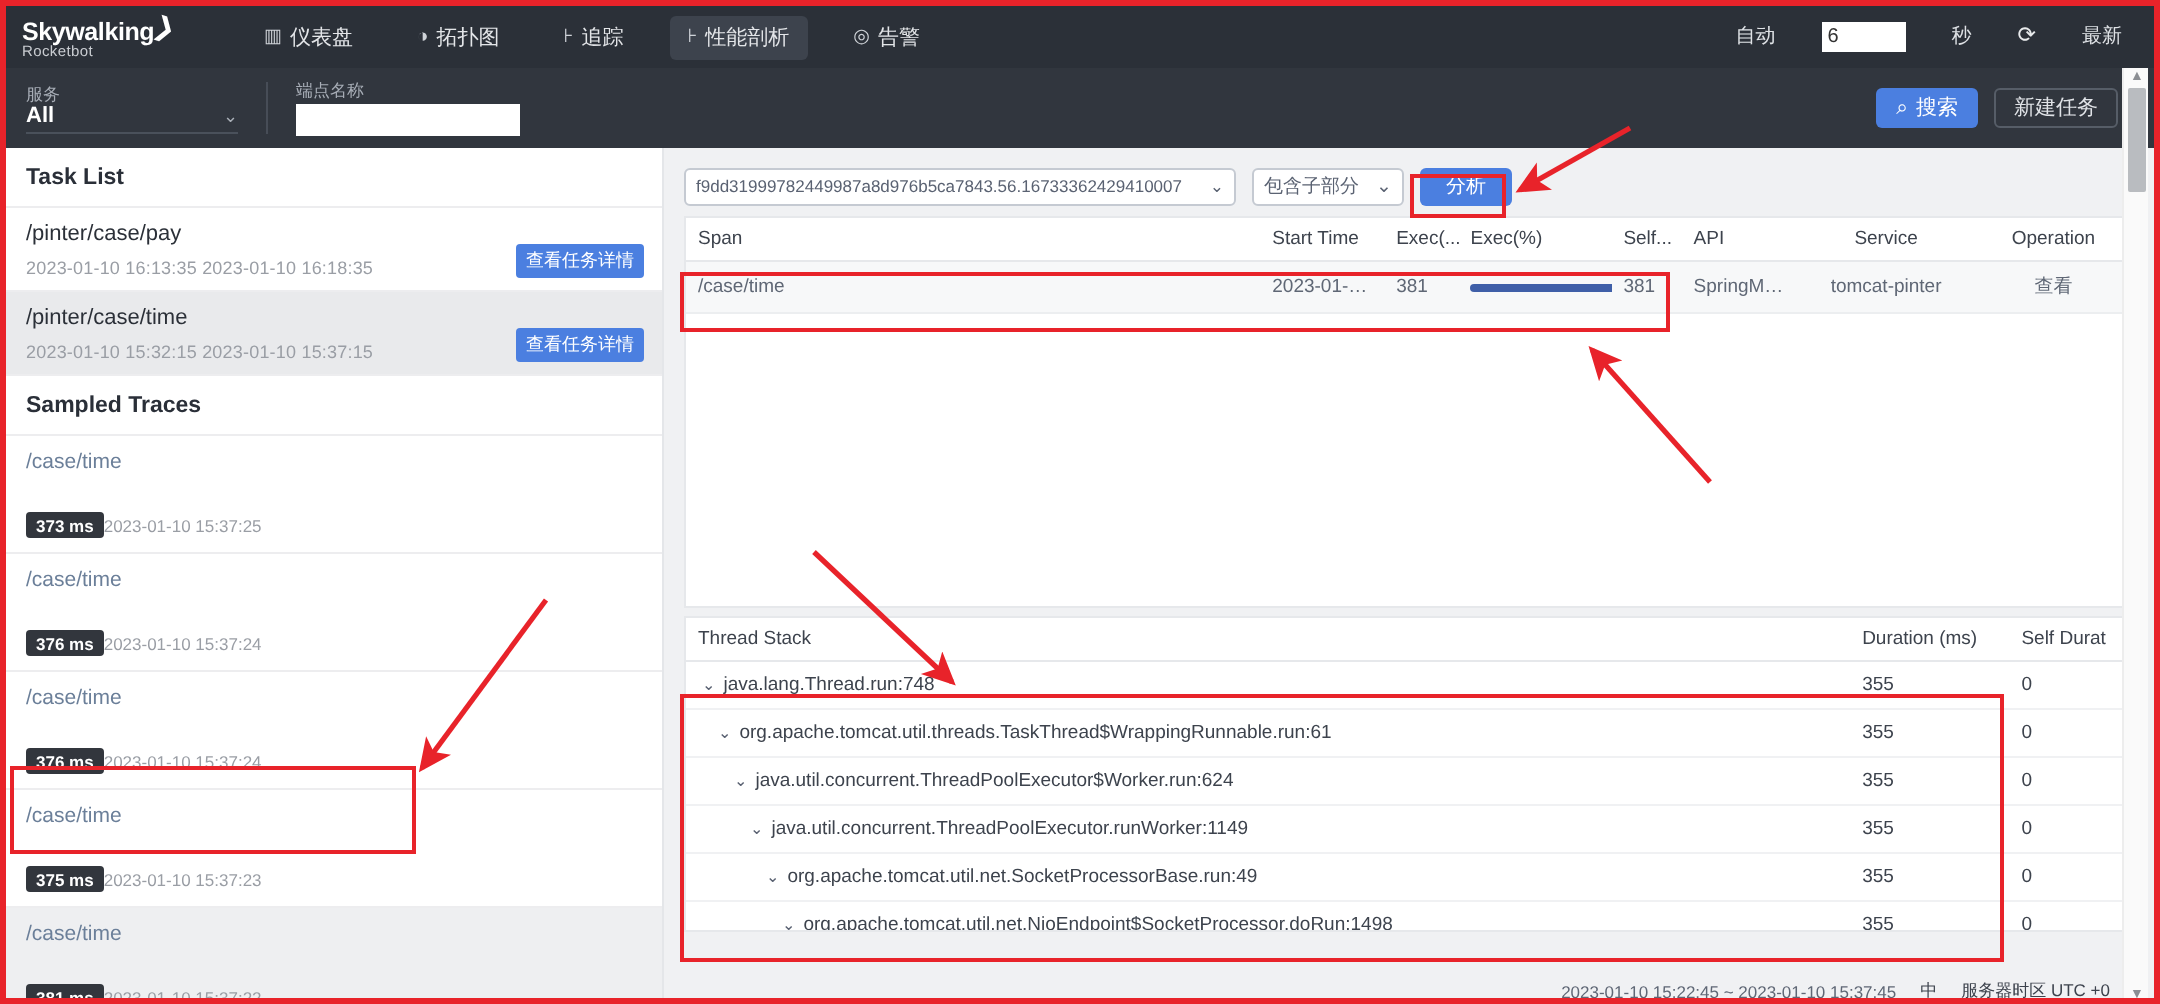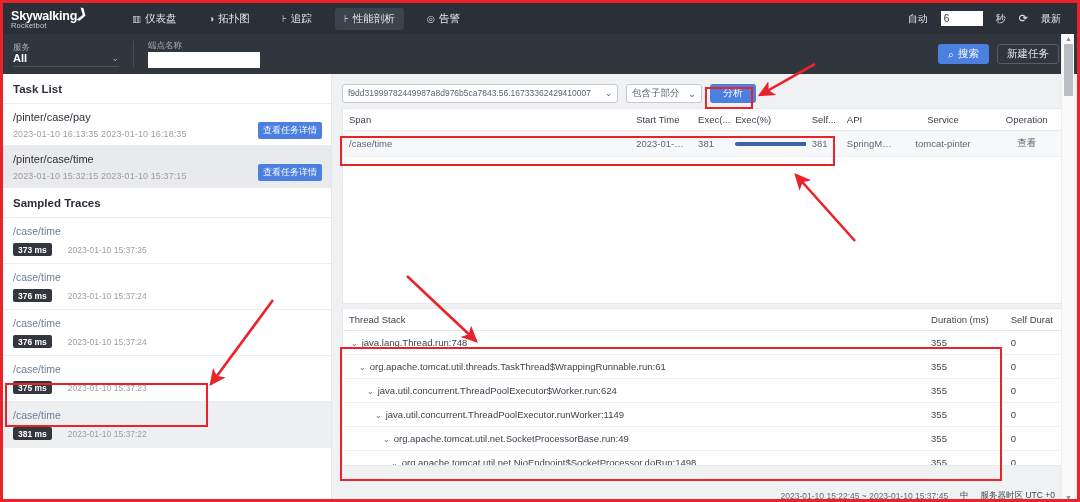--- a/index.html
+++ b/index.html
@@ -58,21 +58,21 @@
     height: 22px; padding: 0 9px;
     color: #e3e5e8; font-size: 10.5px;
     border-radius: 3px;
     white-space: nowrap;
     margin-right: 14px;
   }
   .navtab.active { background: #3d434d; }
   .navtab .ic { font-size: 9.5px; color: #cfd3d8; display:inline-block; }
   .nav-right {
     margin-left: auto;
-    display: flex; align-items: center; gap: 13px;
+    display: flex; align-items: flex-start; gap: 23px;
     color: #dfe2e6; font-size: 10px;
     padding-right: 8px;
   }
   .auto-input {
     width: 42px; height: 15px;
     background: #fff; border: none;
     font-size: 10px; color: #333;
     padding: 0 3px;
     font-family: inherit;
   }
@@ -155,21 +155,21 @@
     padding: 9px 10px 8px 10px;
     border-bottom: 1px solid #ededef;
     background: #fff;
   }
   .trace {
     padding: 7px 10px 7px 10px;
     border-bottom: 1px solid #ededef;
   }
   .trace.sel { background: #eeeff1; }
   .trace-name { font-size: 10.5px; color: #6b7f99; }
-  .trace-meta { margin-top: 6px; display: flex; align-items: center; gap: 16px; }
+  .trace-meta { margin-top: 19px; display: flex; align-items: center; gap: 0; }
   .dur-badge {
     background: #32363d; color: #fff;
     font-size: 8.5px; padding: 1.5px 5px;
     border-radius: 2px; font-weight: bold;
   }
   .trace-time { font-size: 8.5px; color: #9a9ea5; }
 
   
   .right { flex: 1; position: relative; background: #f0f1f3; overflow: hidden; }
 

